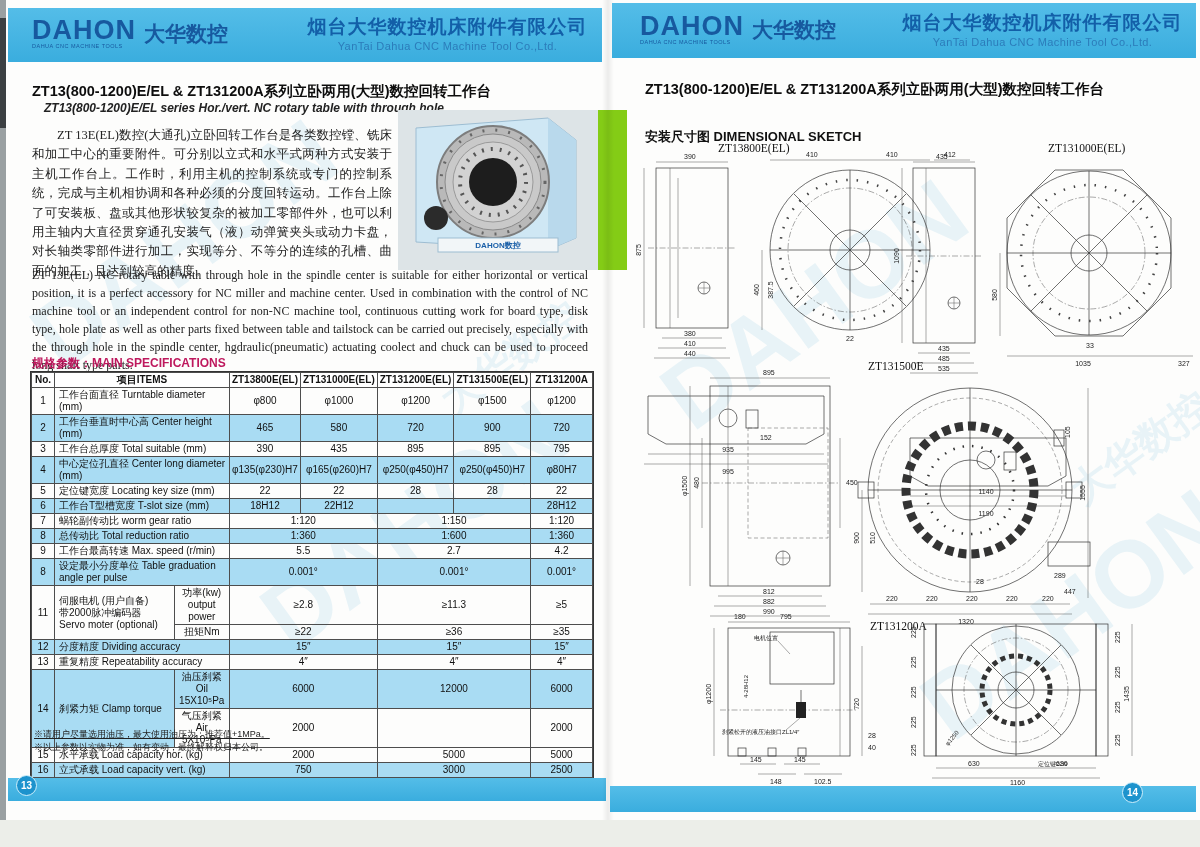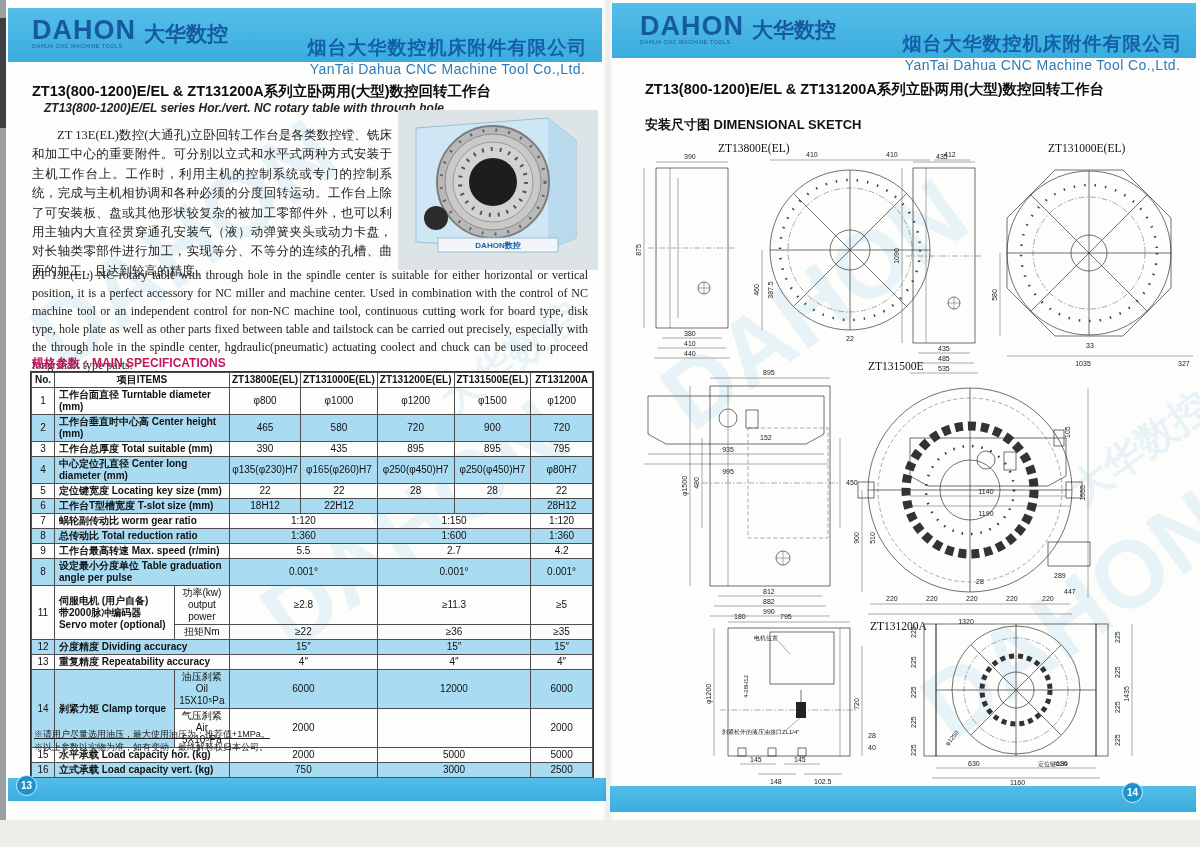--- a/index.html
+++ b/index.html
@@ -16,46 +16,46 @@
   .band{position:absolute;background:linear-gradient(180deg,#54bde8,#3aadde);}
   .band.hl{left:8px;top:8px;width:594px;height:54px;}
   .band.hr{left:612px;top:3px;width:584px;height:55px;}
   .band.fl{left:8px;top:778px;width:598px;height:23px;}
   .band.fr{left:610px;top:786px;width:586px;height:26px;}
 
   .logo{position:absolute;display:flex;align-items:flex-start;gap:8px;}
   .logo-en{font-weight:bold;font-size:27px;letter-spacing:1px;color:#17599f;line-height:.9;}
   .logo-sub{font-size:5.5px;color:#17599f;letter-spacing:.5px;margin-top:1px;}
   .logo-cn{font-weight:bold;font-size:21px;color:#17599f;margin-top:2px;}
-  .company{position:absolute;text-align:center;margin-top:21px;}
+  .company{position:absolute;text-align:center;}
   .company .cn{font-weight:bold;font-size:19px;color:#135fa8;letter-spacing:1px;}
-  .company .en{font-size:14px;color:#2c7cba;letter-spacing:.4px;}
+  .company .en{font-size:11px;color:#2c7cba;letter-spacing:.4px;}
 
   .pagenum{position:absolute;width:19px;height:19px;border-radius:50%;background:#1d93cd;
            border:1.5px solid #cfeffb;color:#fff;font-size:10px;font-weight:bold;
            display:flex;align-items:center;justify-content:center;}
 
   
   .wm{position:absolute;font-weight:bold;color:rgba(47,155,208,.10);white-space:nowrap;
       transform:rotate(-36deg);pointer-events:none;}
 
   
   .title-cn{position:absolute;font-weight:bold;font-size:14.5px;color:#0d0d0d;}
   .title-en{position:absolute;font-weight:bold;font-style:italic;font-size:12px;color:#222;}
   .para{position:absolute;font-family:"Liberation Serif",serif;font-size:12.5px;
         line-height:1.55;text-align:justify;color:#222;}
   .para-cn{text-indent:2em;}
-  .photo{position:absolute;left:398px;top:110px;width:200px;height:160px;background:#14b8a6;}
+  .photo{position:absolute;left:398px;top:110px;width:229px;height:160px;background:#84cc16;}
   .specs-head{position:absolute;left:32px;top:355px;font-weight:bold;font-size:12px;color:#be185d;}
 
   table.specs{position:absolute;left:31px;top:372px;border-collapse:collapse;width:562px;
               font-size:10px;color:#111;padding-left:16px;}
   table.specs td{border:1px solid #4d4d4d;padding:1px 2px;text-align:center;vertical-align:middle;
                  line-height:1.2;white-space:pre-line;}
-  table.specs td.item{text-align:left;padding-left:4px;font-weight:bold;}
+  table.specs td.item{text-align:left;padding-left:4px;}
   table.specs tr.shade td{background:#a9dcf3;}
   table.specs tr.thead td{background:#fff;font-weight:bold;}
   table.specs{outline:1.5px solid #333;}
 
   .footnote{position:absolute;font-size:9px;color:#222;line-height:1.5;}
 
   
   .r-title3{position:absolute;font-weight:bold;font-size:13px;color:#111;}
   svg text{font-family:"Liberation Sans",sans-serif;}
   .dim{font-size:7px;fill:#222;}
@@ -311,21 +311,21 @@
   <div class="company" style="left:895px;top:10px;width:295px;">
     <div class="cn">烟台大华数控机床附件有限公司</div>
     <div class="en">YanTai Dahua CNC Machine Tool Co.,Ltd.</div>
   </div>
 
   <div class="wm" style="left:640px;top:250px;font-size:95px;">DAHON</div>
   <div class="wm" style="left:900px;top:560px;font-size:95px;">DAHON</div>
   <div class="wm" style="left:1060px;top:420px;font-size:40px;">大华数控</div>
 
   <div class="title-cn" style="left:645px;top:80px;width:545px;">ZT13(800-1200)E/EL &amp;  ZT131200A系列立卧两用(大型)数控回转工作台</div>
-  <div class="r-title3" style="left:645px;top:116px;">安装尺寸图 DIMENSIONAL SKETCH</div>
+  <div class="r-title3" style="left:645px;top:128px;">安装尺寸图 DIMENSIONAL SKETCH</div>
 
   <svg style="position:absolute;left:618px;top:138px;" width="578" height="648" viewBox="0 0 578 648">
 
     <g>
       <text class="dlabel" x="100" y="14">ZT13800E(EL)</text>
 
       <rect class="tl" x="38" y="30" width="72" height="160"></rect>
       <line class="thin" x1="52" y1="30" x2="52" y2="190"></line>
       <line class="thin" x1="60" y1="40" x2="60" y2="180"></line>
       <line class="thin cdash" x1="30" y1="110" x2="118" y2="110"></line>

